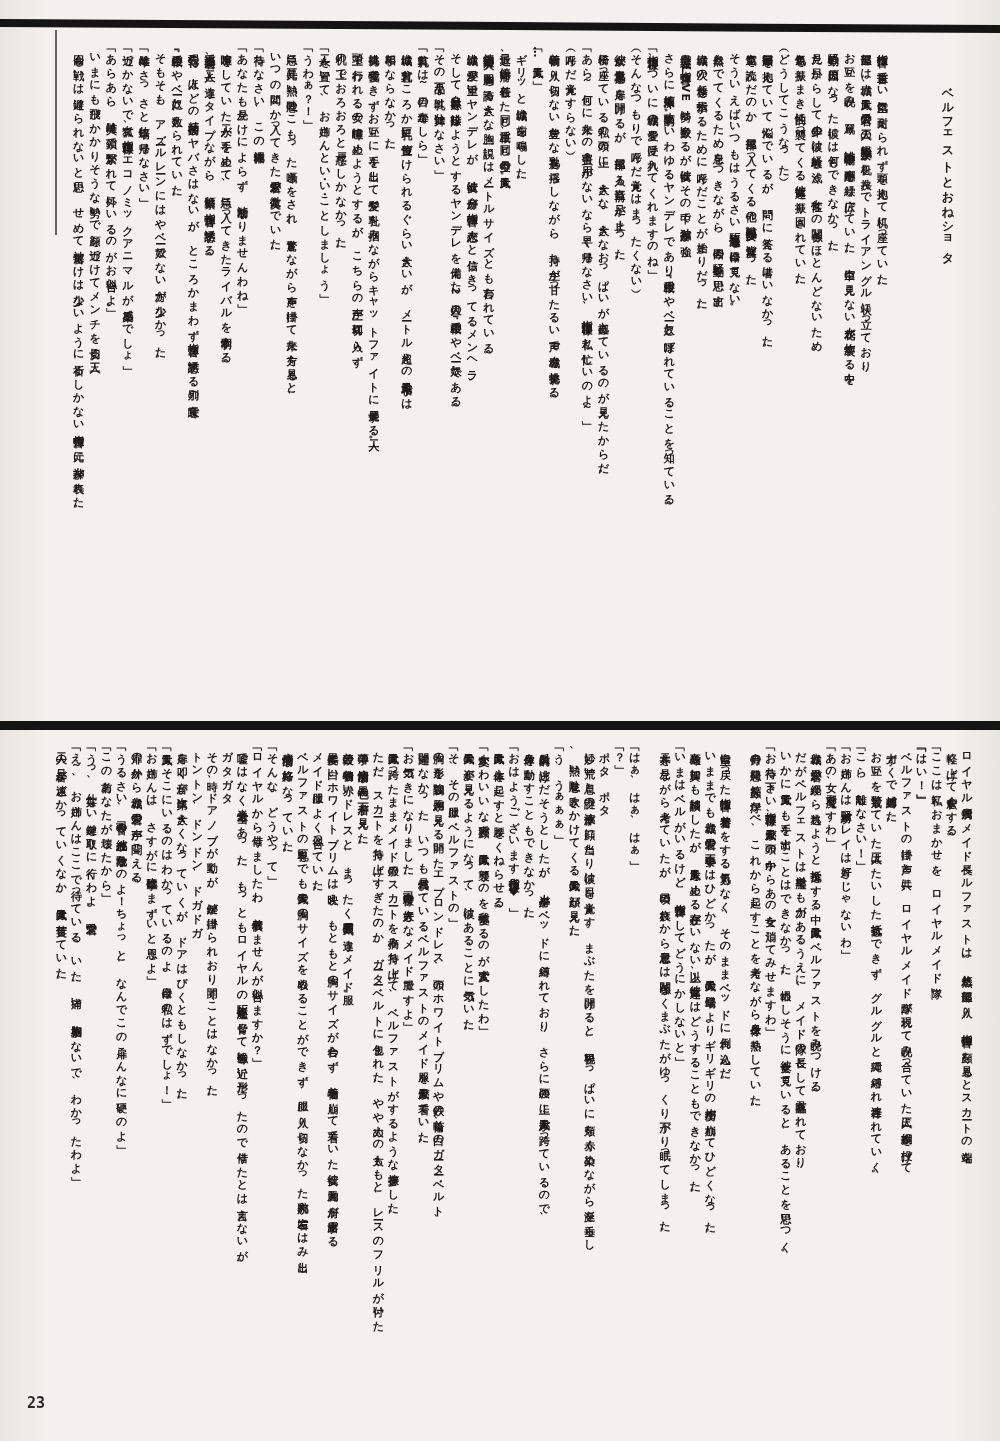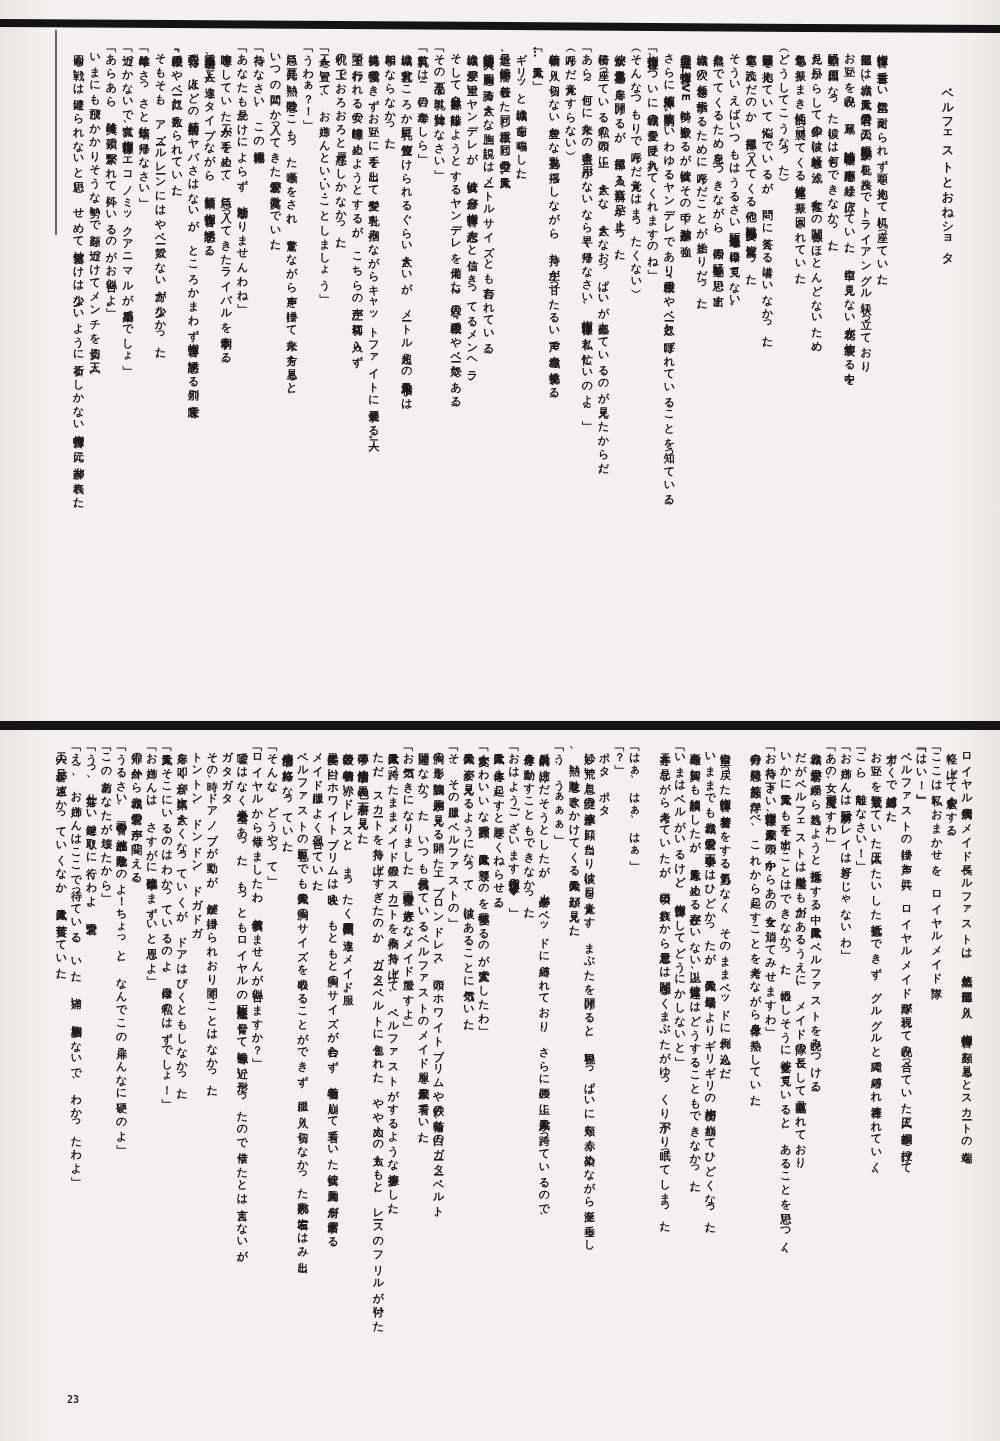--- a/index.html
+++ b/index.html
@@ -33,23 +33,22 @@
   .story-title{
     margin:0 50px 0 0;
     padding-top:34px;
     font-size:12px;
     font-weight:700;
   }
   
   .story-title{margin-right:0;margin-left:50px;}
   .page-number{
     position:absolute;left:27px;top:1394px;
-    font-size:10px;color:#2a2a2a;font-weight:600;
+    font-size:15px;color:#2a2a2a;font-weight:600;
     font-family:"DejaVu Sans Mono","Liberation Mono",monospace;
-    margin-left:40px;
   }
 </style>
 </head>
 <body>
 
 <div id="top-rule" class="rule"></div>
 <div class="scan-line"></div>
 
 <div id="top-text" class="vtext">
   <h1 class="story-title">ベルフェストとおねショタ</h1>

